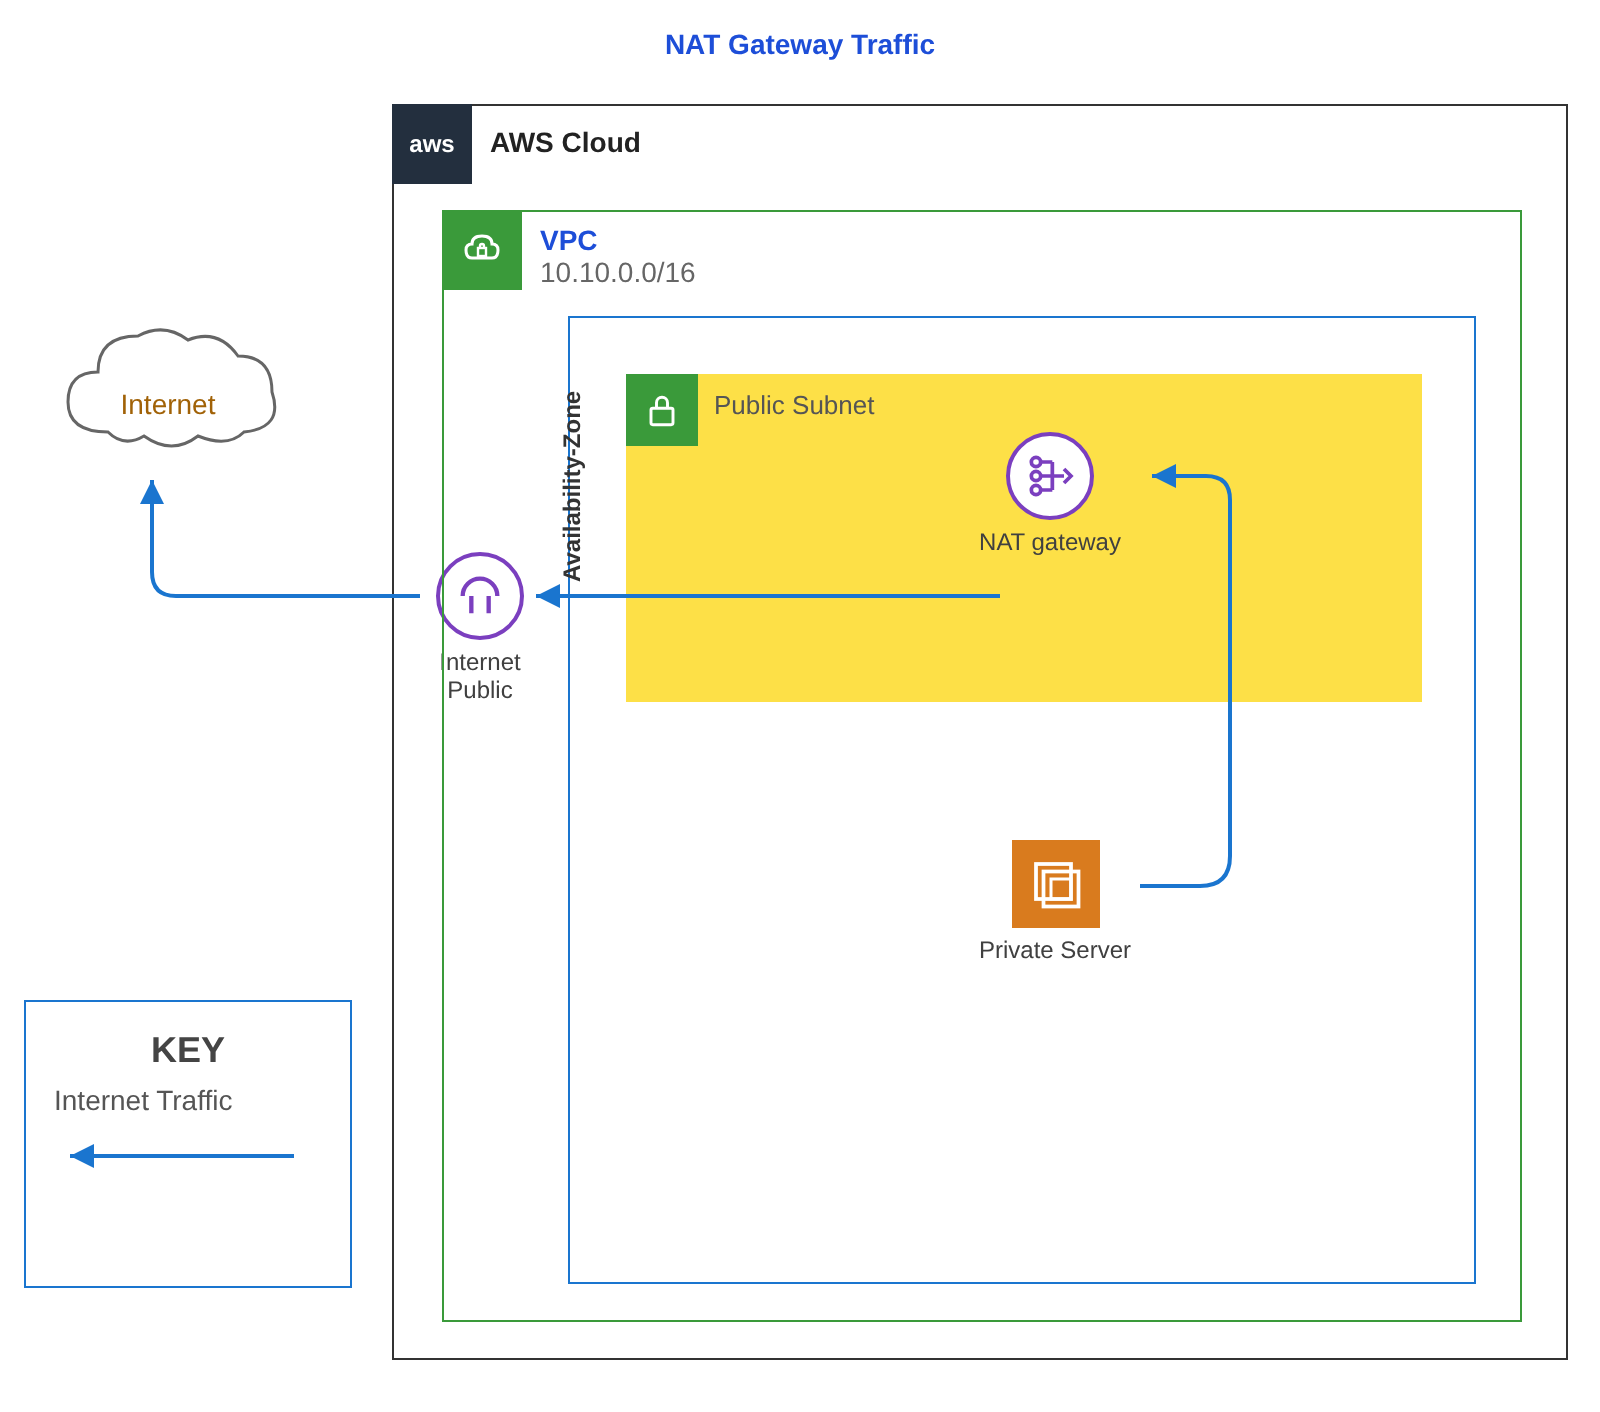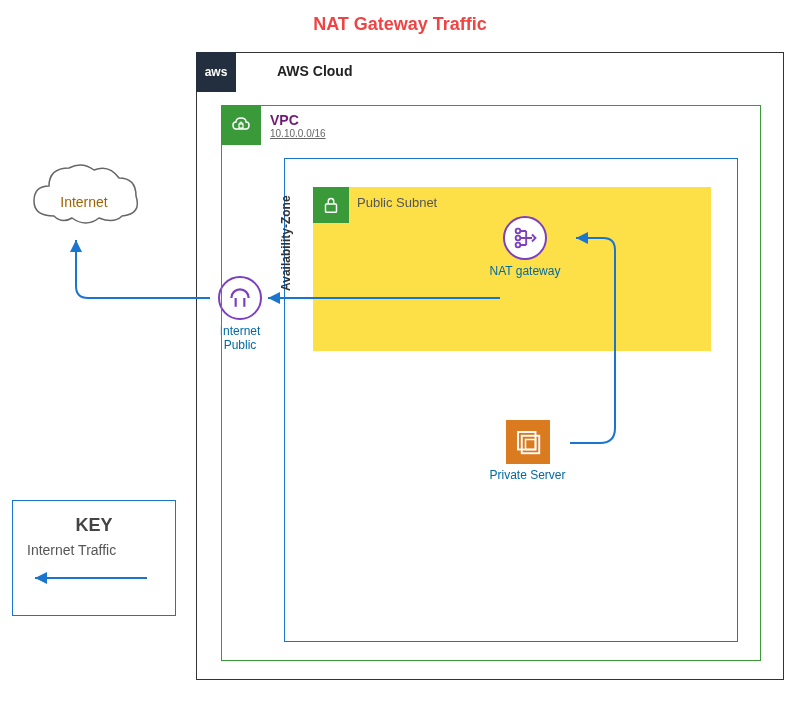--- a/index.html
+++ b/index.html
@@ -10,23 +10,23 @@
     height: 706px;
     position: relative;
     overflow: hidden;
   }
   .title {
     position: absolute;
     top: 14px;
     left: 0;
     width: 100%;
     text-align: center;
-    font-size: 18px;
-    font-weight: bold;
-    color: #ef4444;
+    font-size: 14px;
+    font-weight: bold;
+    color: #1d4ed8;
   }
   .aws-cloud {
     position: absolute;
     top: 52px;
     left: 196px;
     width: 588px;
     height: 628px;
     border: 1px solid #333;
   }
   .aws-badge {
@@ -41,21 +41,20 @@
     font-size: 12px;
     font-weight: bold;
     text-align: right;
   }
   .aws-label {
     position: absolute;
     top: 10px; left: 48px;
     font-size: 14px;
     font-weight: bold;
     color: #222;
-    margin-left: 32px;
   }
   .vpc {
     position: absolute;
     top: 52px; left: 24px;
     width: 540px; height: 556px;
     border: 1.5px solid #3a9a3a;
   }
   .vpc-badge {
     position: absolute;
     top: -1px; left: -1px;
@@ -64,28 +63,27 @@
     color: #fff;
     display: flex;
     align-items: center;
     justify-content: center;
   }
   .vpc-title {
     position: absolute;
     top: 6px; left: 48px;
     font-size: 14px;
     font-weight: bold;
-    color: #701a75;
+    color: #1d4ed8;
   }
   .vpc-cidr {
     position: absolute;
     top: 22px; left: 48px;
-    font-size: 10px;
+    font-size: 14px;
     color: #666;
-    text-decoration: underline;
   }
   .az {
     position: absolute;
     top: 52px; left: 62px;
     width: 454px; height: 484px;
     border: 1.5px solid #1a75cf;
   }
   .az-label {
     position: absolute;
     top: 132px;
@@ -127,21 +125,21 @@
     top: 8px; left: 44px;
     font-size: 13px;
     color: #555;
   }
   .node {
     position: absolute;
     text-align: center;
   }
   .node-label {
     font-size: 12px;
-    color: #0369a1;
+    color: #404040;
     margin-top: 4px;
   }
   .nat-circle {
     width: 44px; height: 44px;
     border: 2px solid #7b3fbf;
     border-radius: 50%;
     background: #fff;
     margin: 0 auto;
     display: flex;
     align-items: center;
@@ -202,21 +200,21 @@
     width: 120px;
     text-align: center;
     font-size: 14px;
     color: #a16207;
   }
   .key-box {
     position: absolute;
     top: 500px;
     left: 12px;
     width: 164px;
-    height: 116px;
+    height: 144px;
     border: 1px solid #1a75cf;
     padding: 14px;
   }
   .key-title {
     font-size: 18px;
     font-weight: bold;
     color: #444;
     text-align: center;
     margin-bottom: 6px;
   }

